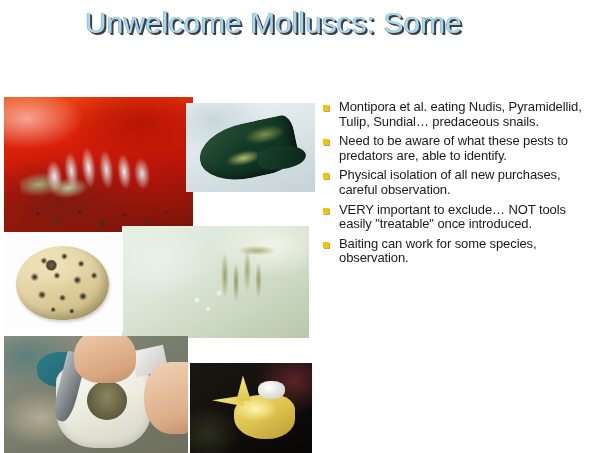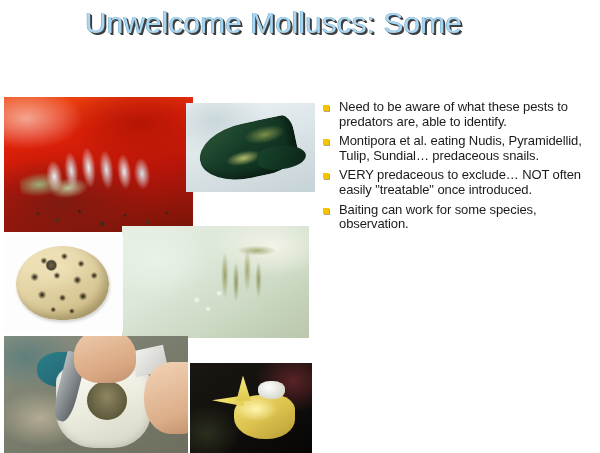--- a/index.html
+++ b/index.html
@@ -306,29 +306,33 @@
   <div class="photo" id="photo-yellow-nudibranch">
     <div class="body"></div>
     <div class="rhino1"></div>
     <div class="rhino2"></div>
     <div class="whitepatch"></div>
   </div>
 
   <div class="bullets">
     <div class="bullet-item">
       <span class="bullet-marker"></span>
+      <span class="bullet-text">Montipora et al. eating Nudis, Pyramidellid, Tulip, Sundial… predaceous snails.</span>
+    </div>
+    <div class="bullet-item">
+      <span class="bullet-marker"></span>
       <span class="bullet-text">Need to be aware of what these pests to predators are, able to identify.</span>
     </div>
     <div class="bullet-item">
       <span class="bullet-marker"></span>
-      <span class="bullet-text">Montipora et al. eating Nudis, Pyramidellid, Tulip, Sundial… predaceous snails.</span>
-    </div>
-    <div class="bullet-item">
-      <span class="bullet-marker"></span>
-      <span class="bullet-text">VERY predaceous to exclude… NOT often easily "treatable" once introduced.</span>
+      <span class="bullet-text">Physical isolation of all new purchases, careful observation.</span>
+    </div>
+    <div class="bullet-item">
+      <span class="bullet-marker"></span>
+      <span class="bullet-text">VERY important to exclude… NOT tools easily "treatable" once introduced.</span>
     </div>
     <div class="bullet-item">
       <span class="bullet-marker"></span>
       <span class="bullet-text">Baiting can work for some species, observation.</span>
     </div>
   </div>
 
 </div>
 
 </body></html>

